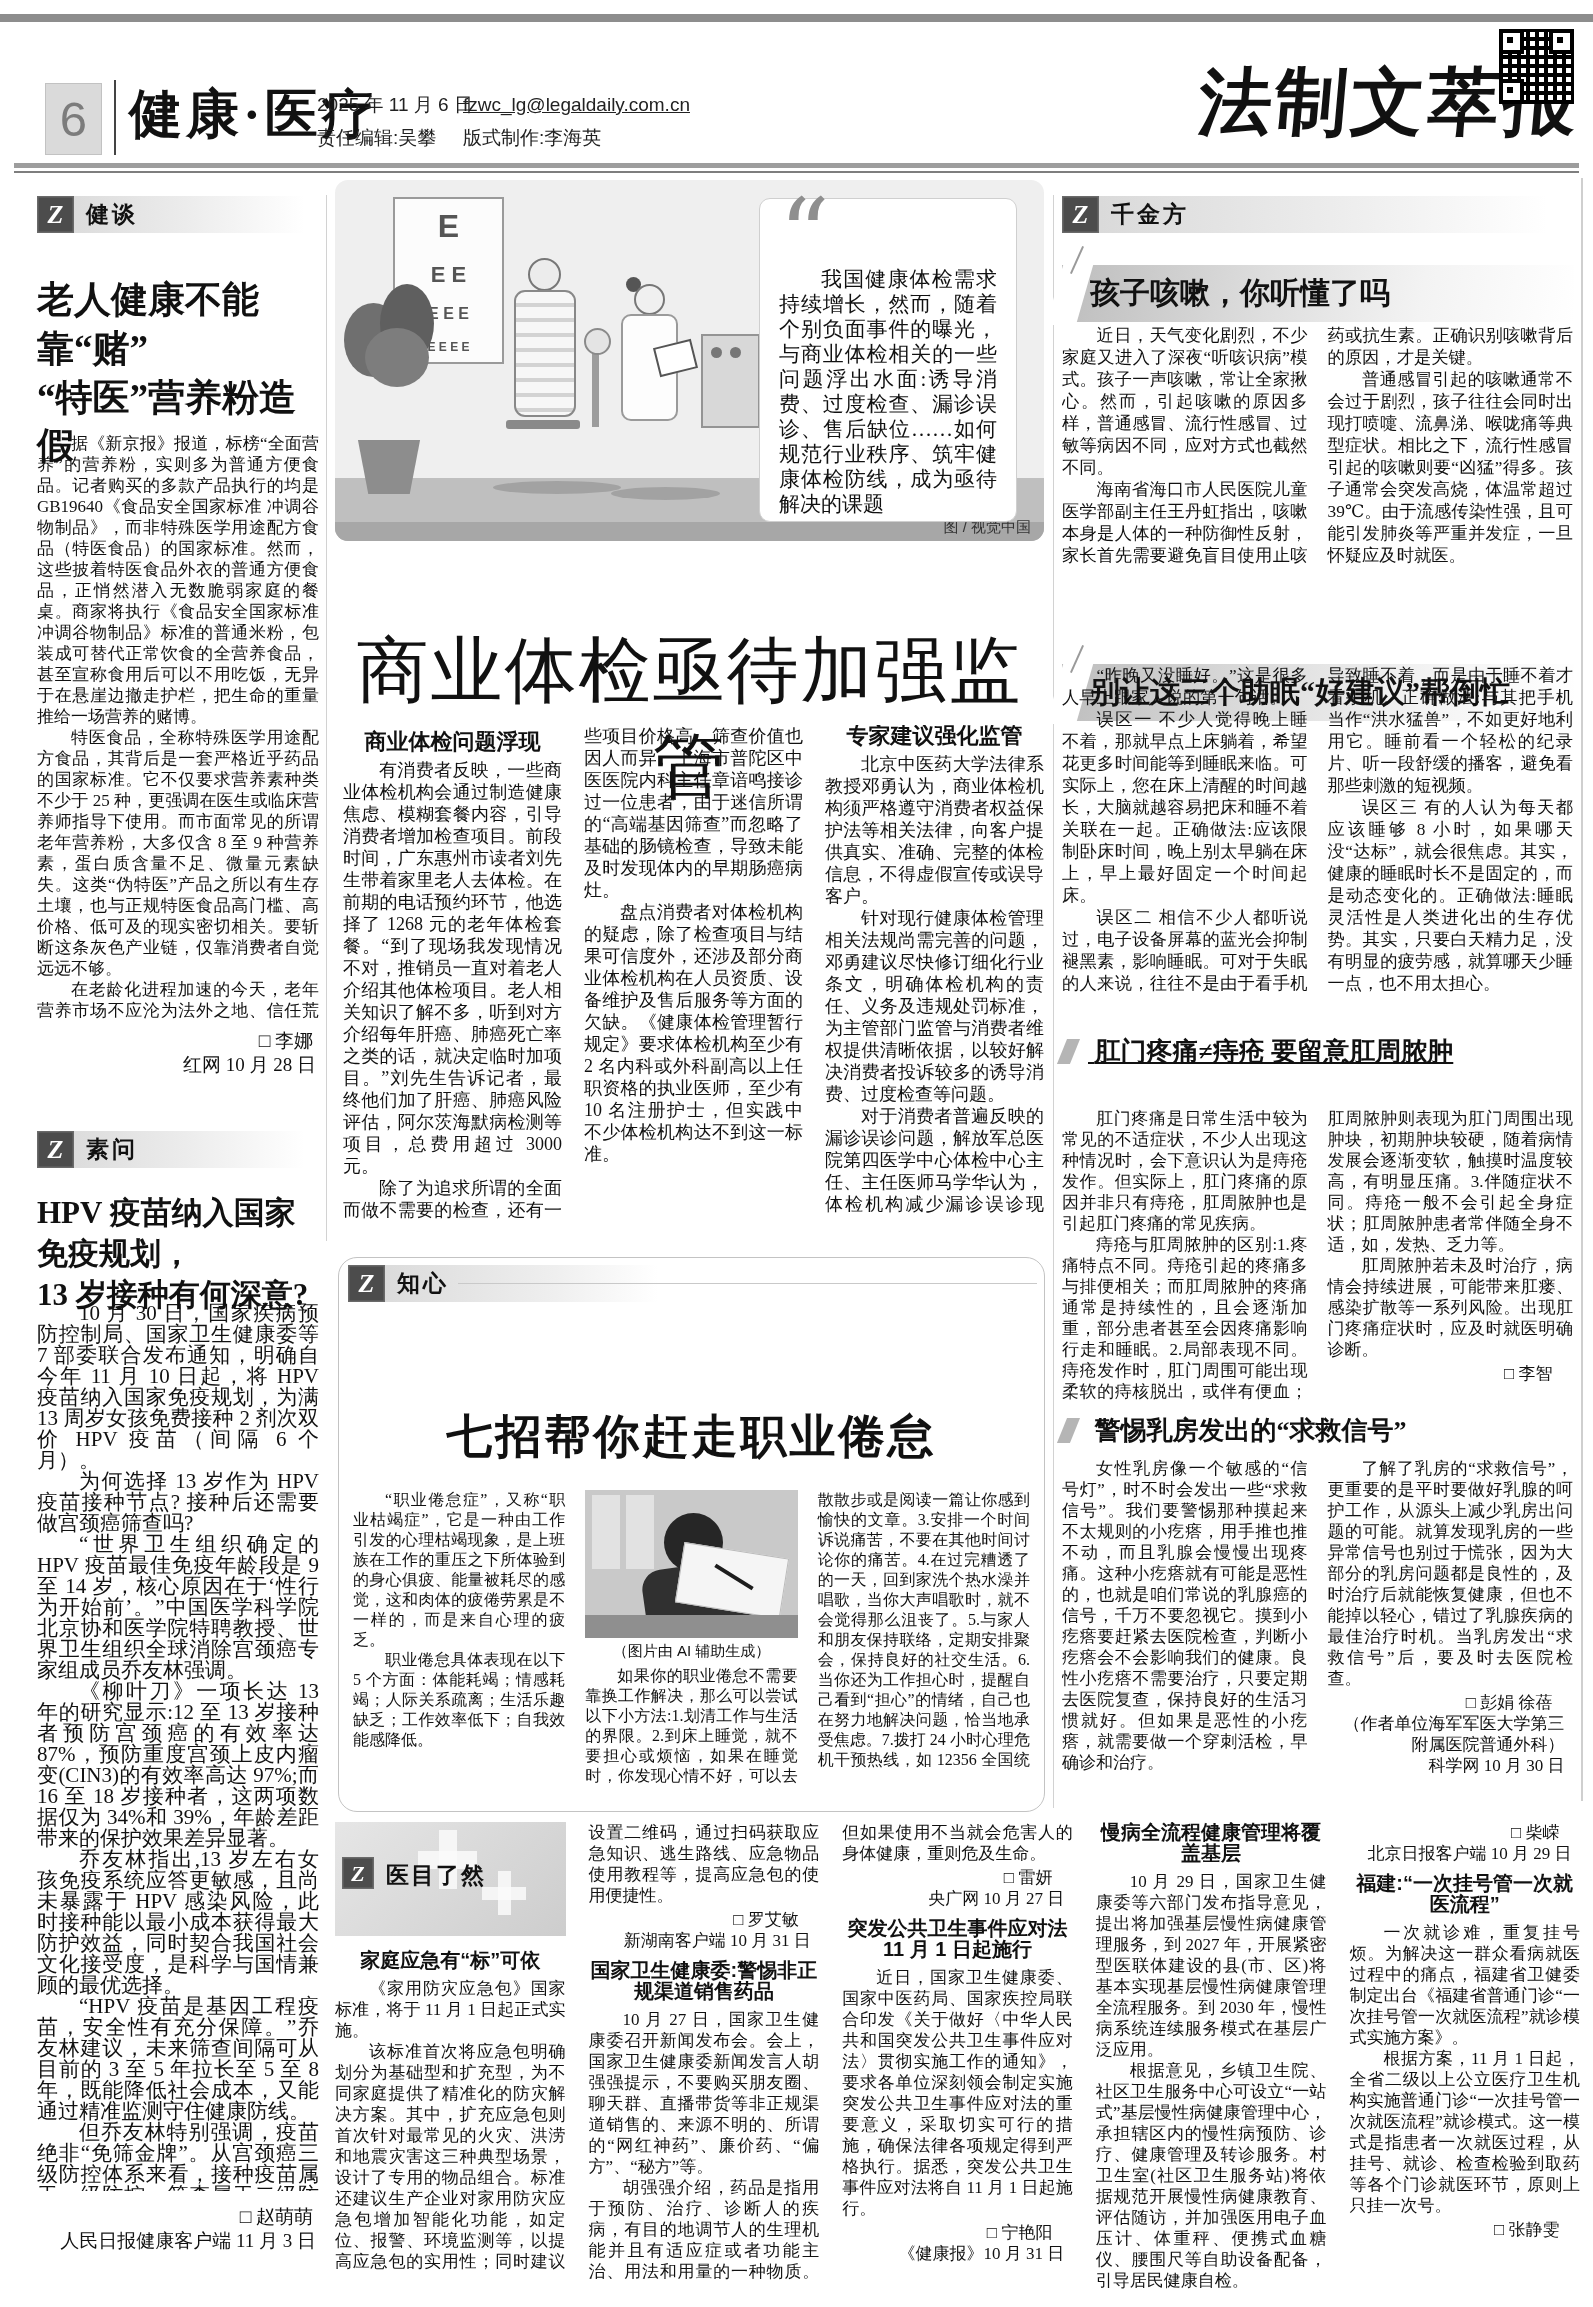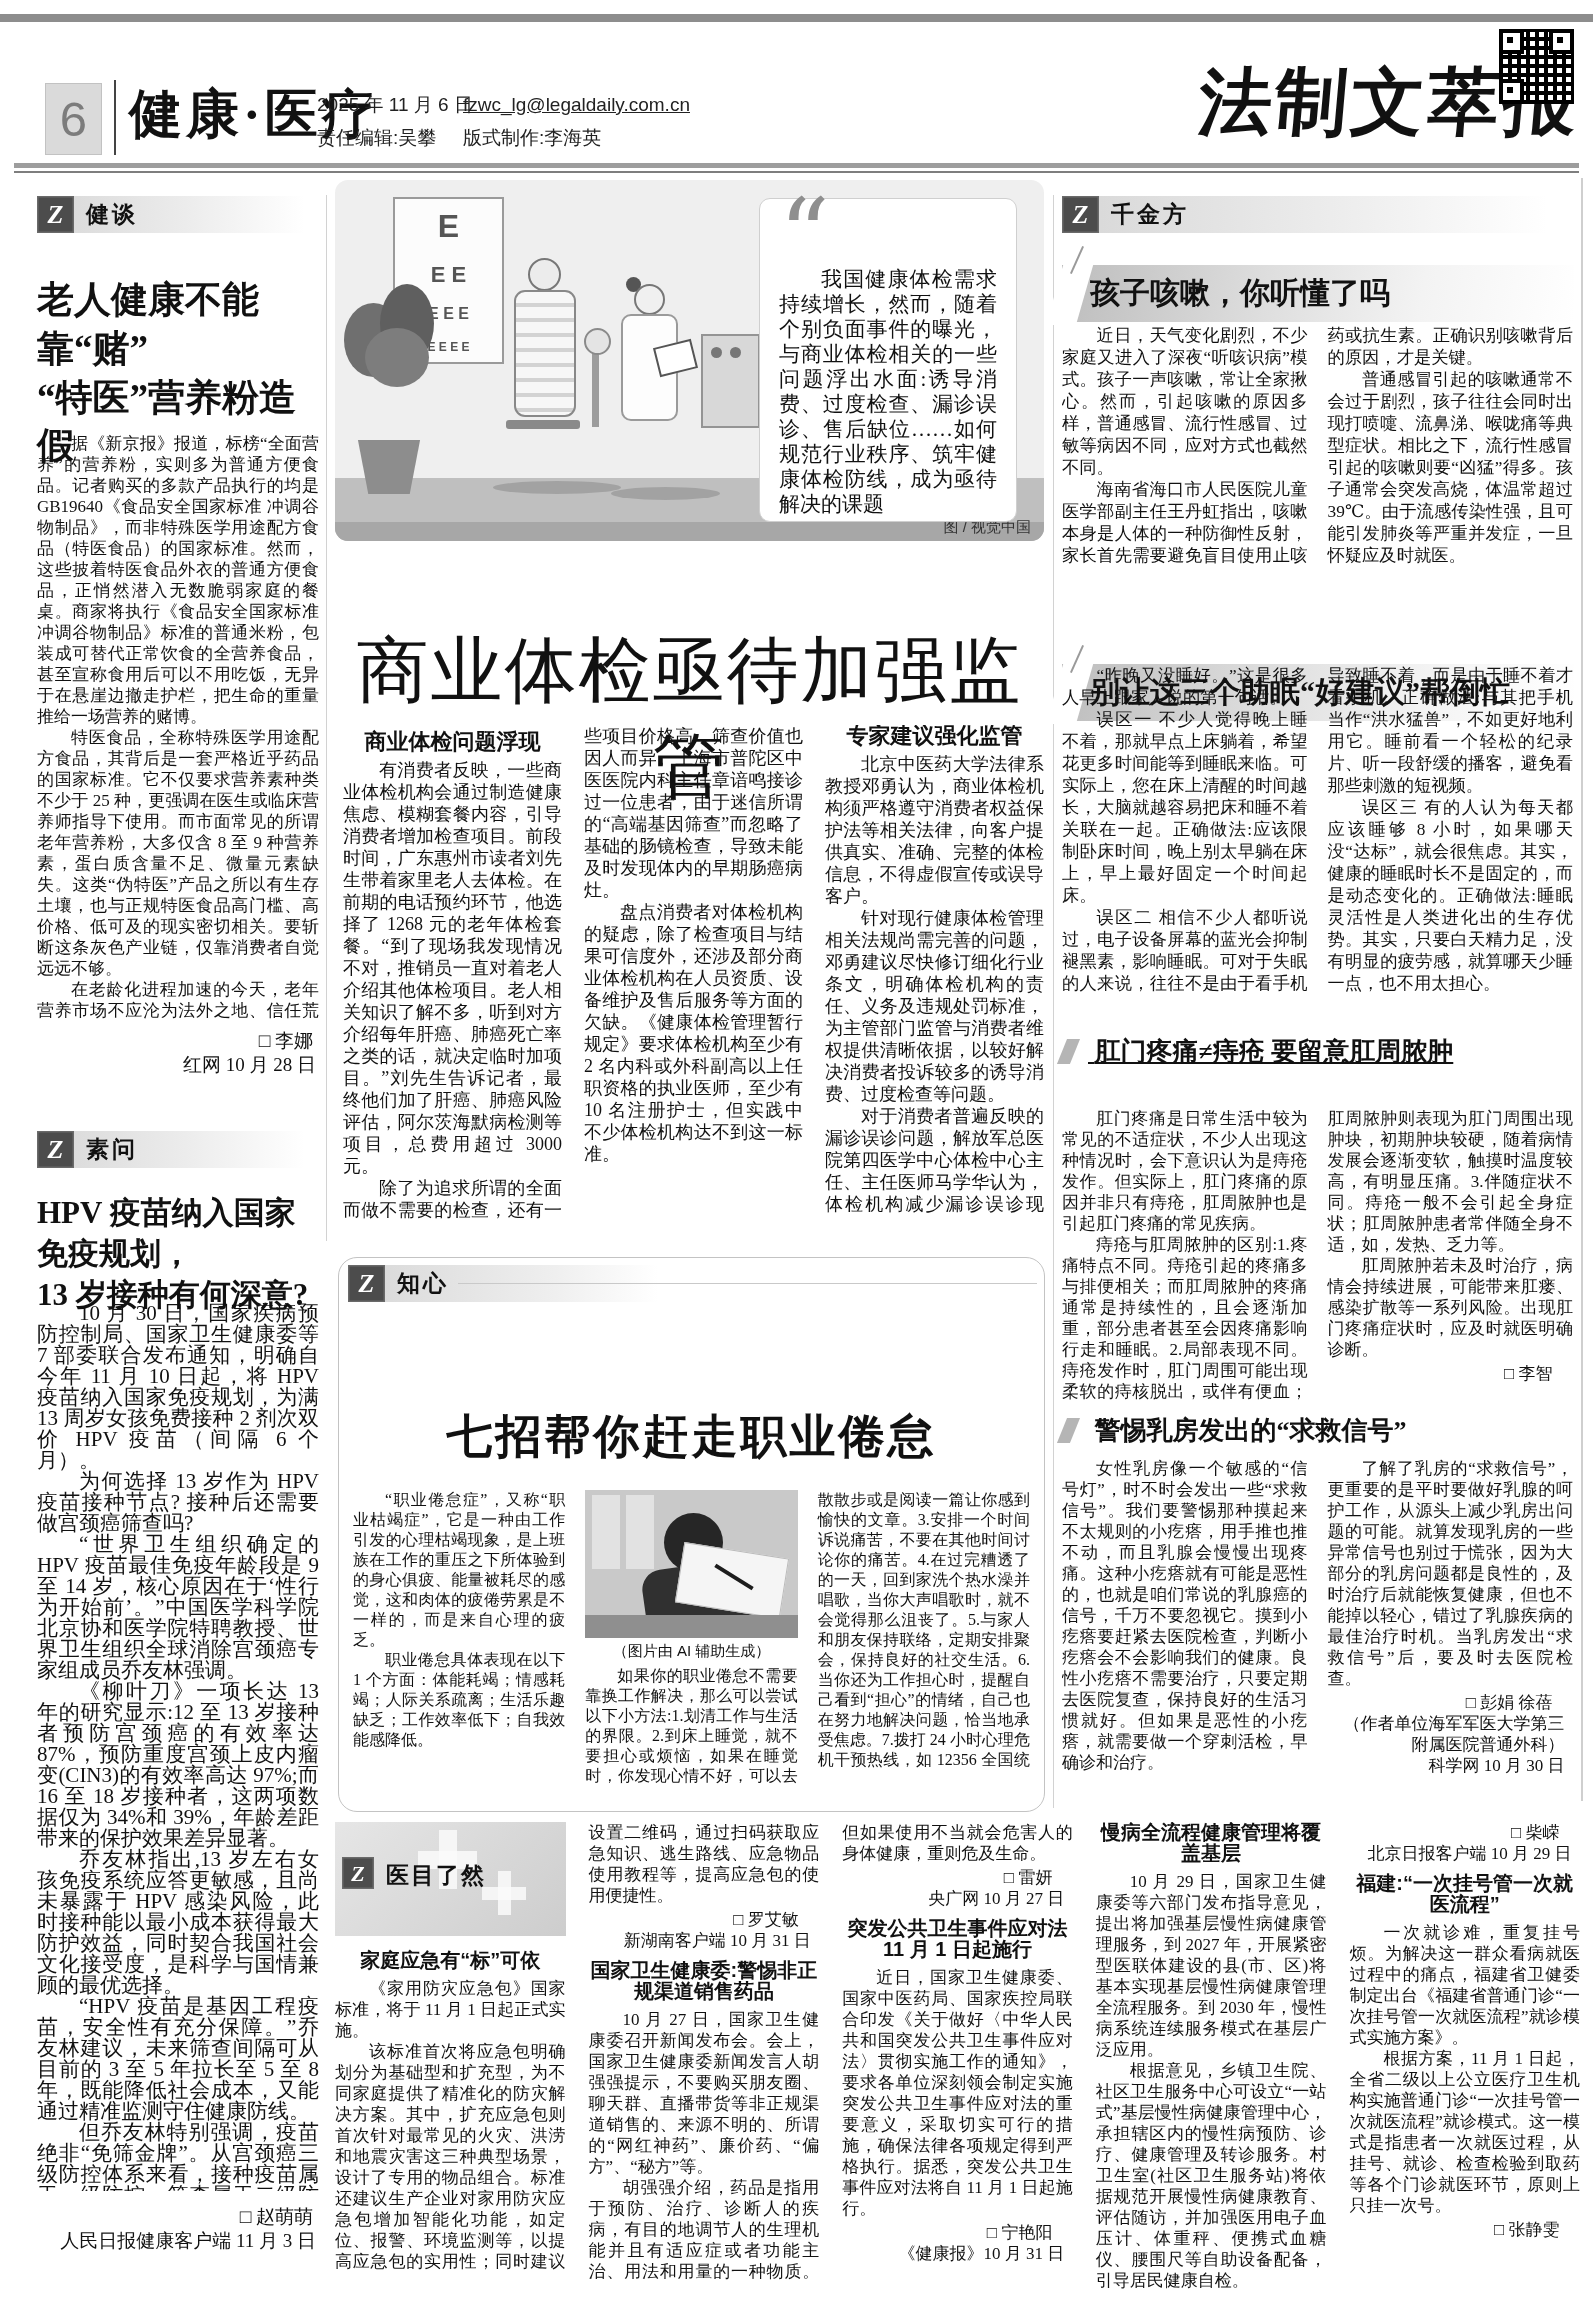--- a/index.html
+++ b/index.html
@@ -241,21 +241,21 @@
         <div class="zsq">
             <span>Z</span>
           </div>
         <div class="taglabel">知心</div>
         <div class="tagline"></div>
       </div>
     </div>
     <div class="zxtitle">七招帮你赶走职业倦怠</div>
     <div id="zx-cols" class="cols">
       <p class="para">“职业倦怠症”，又称“职业枯竭症”，它是一种由工作引发的心理枯竭现象，是上班族在工作的重压之下所体验到的身心俱疲、能量被耗尽的感觉，这和肉体的疲倦劳累是不一样的，而是来自心理的疲乏。</p>
-      <p class="para">职业倦怠具体表现在以下 1 个方面：体能耗竭；情感耗竭；人际关系疏离；生活乐趣缺乏；工作效率低下；自我效能感降低。</p>
+      <p class="para">职业倦怠具体表现在以下 5 个方面：体能耗竭；情感耗竭；人际关系疏离；生活乐趣缺乏；工作效率低下；自我效能感降低。</p>
       <div class="aifig">
         <div class="win" style="left:7px;top:5px;width:28px;height:74px;"></div>
         <div class="win" style="left:41px;top:5px;width:28px;height:74px;"></div>
         <div class="sil-sh" style="left:59px;top:74px;"></div>
         <div class="sil-head" style="left:79px;top:23px;"></div>
         <div class="paper" style="right:13px;bottom:27px;"></div>
         <div class="pen" style="right:42px;bottom:59px;"></div>
         <div class="desk"></div>
       </div>
       <div class="figcap">（图片由 AI 辅助生成）</div>

